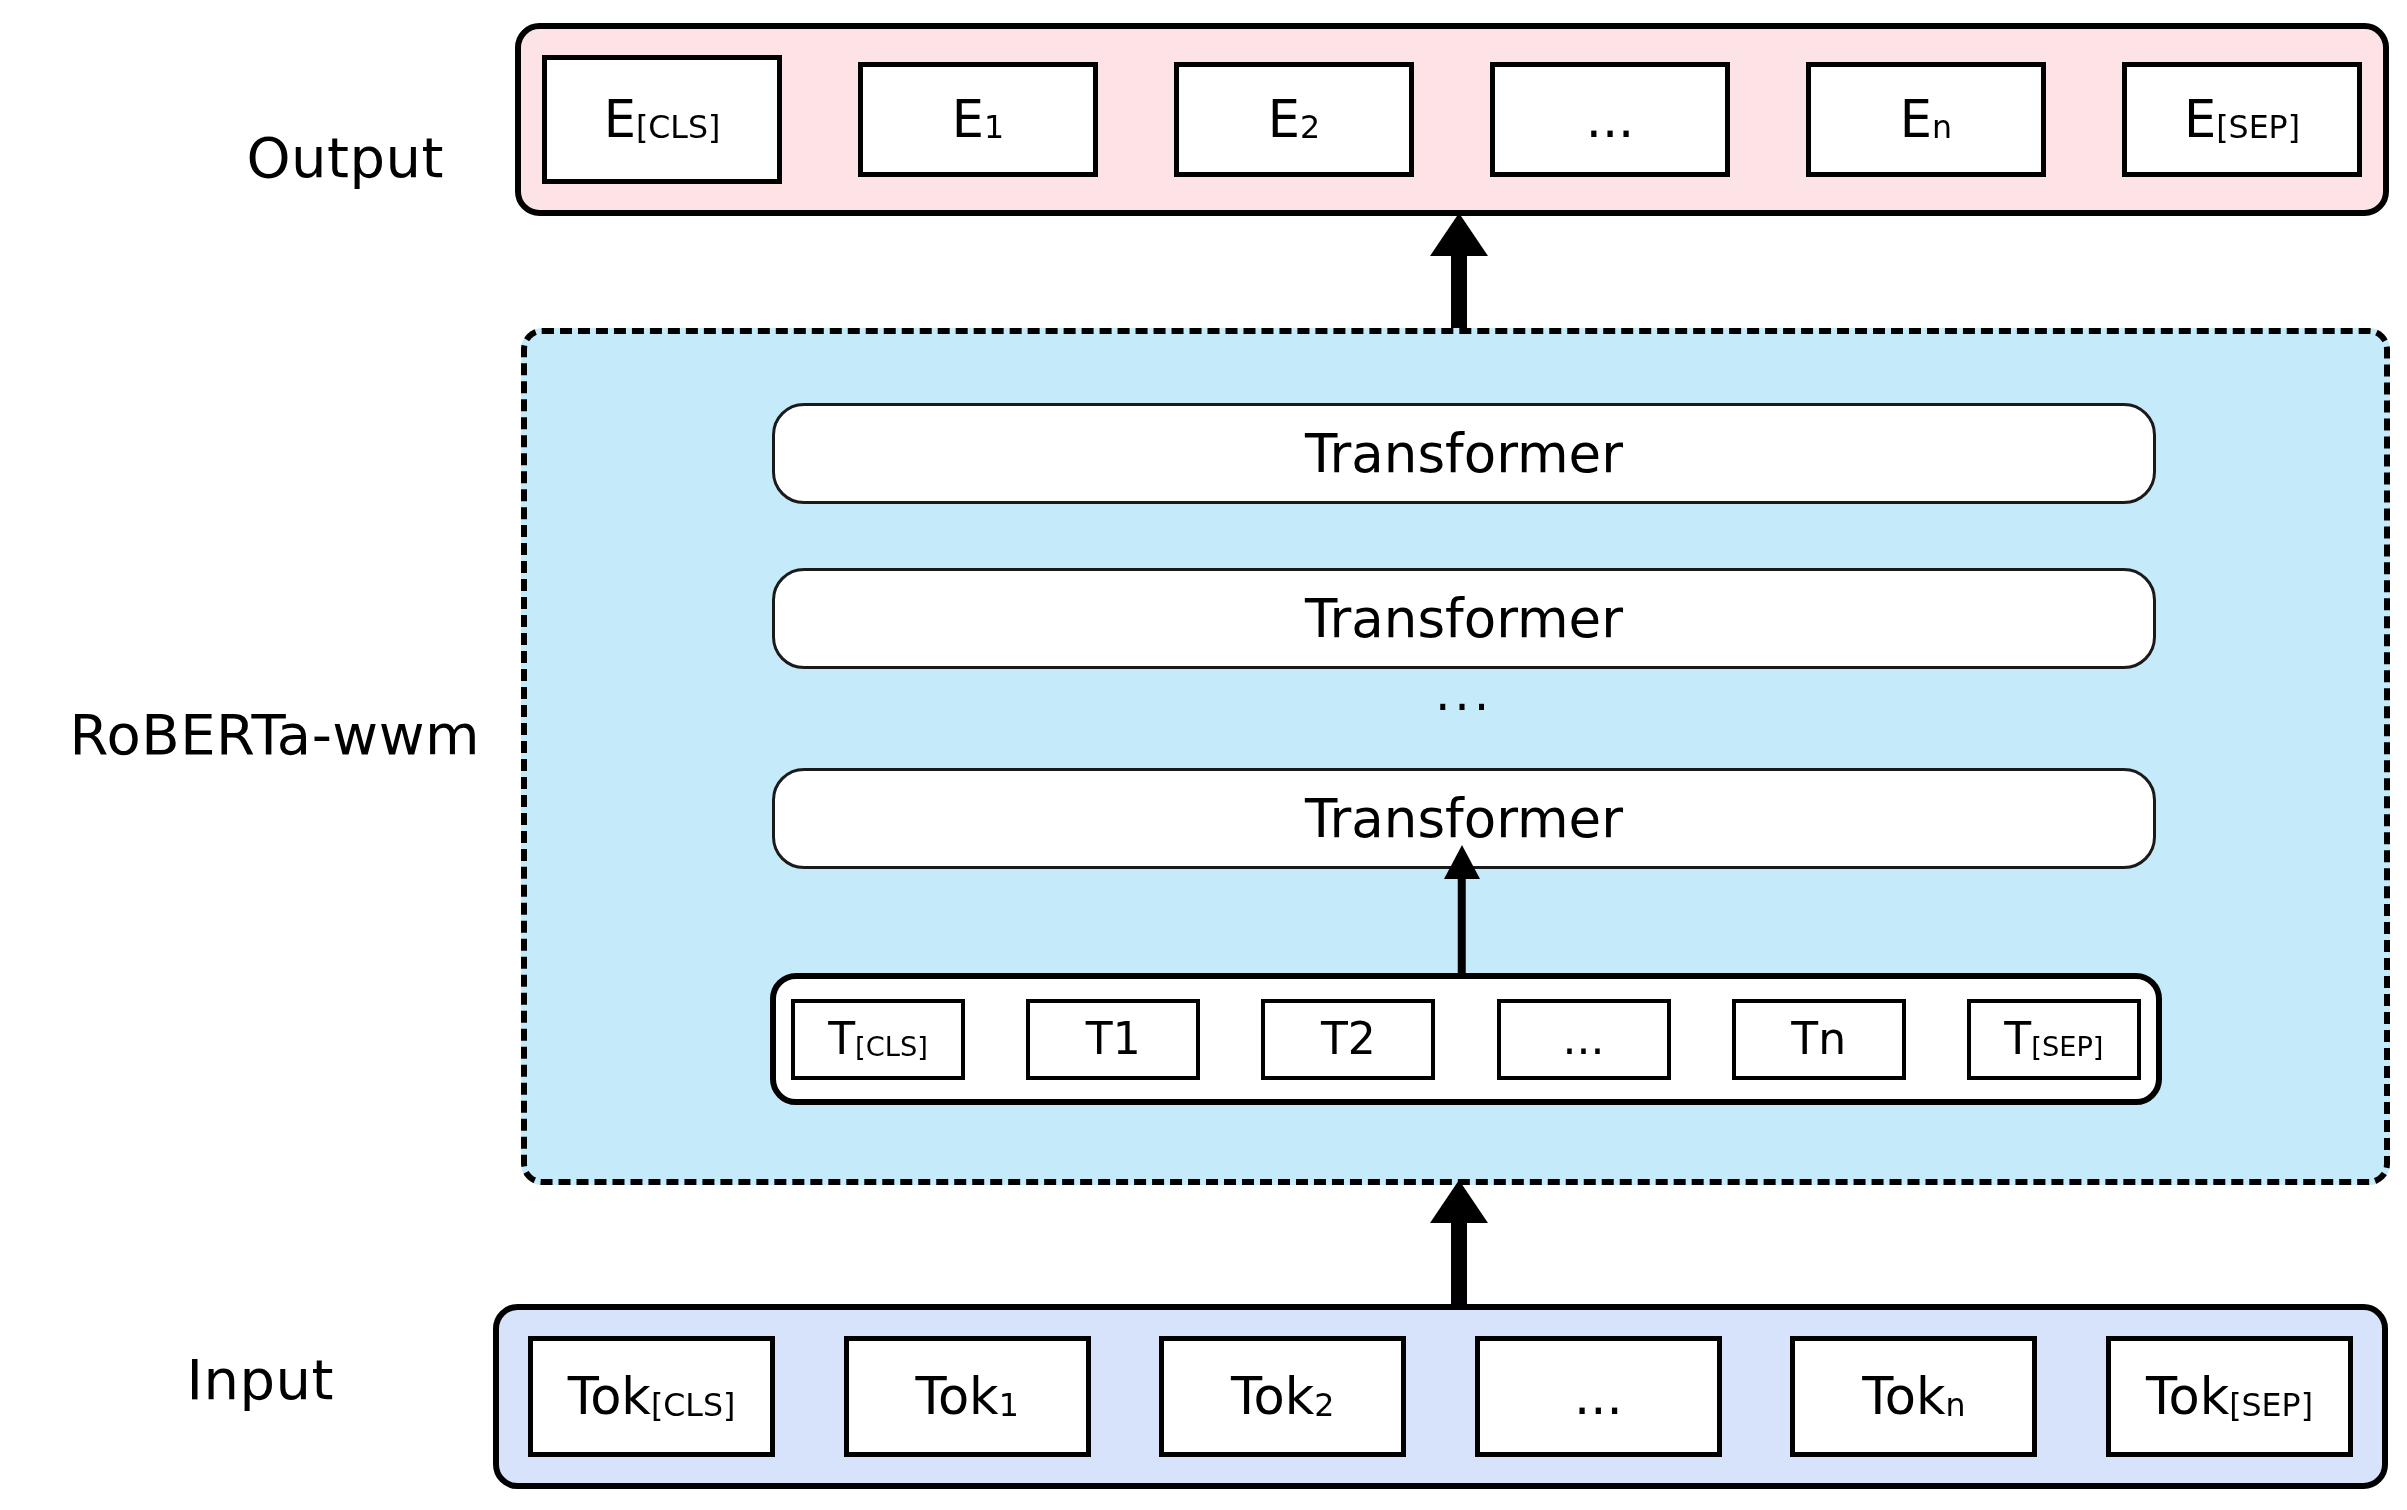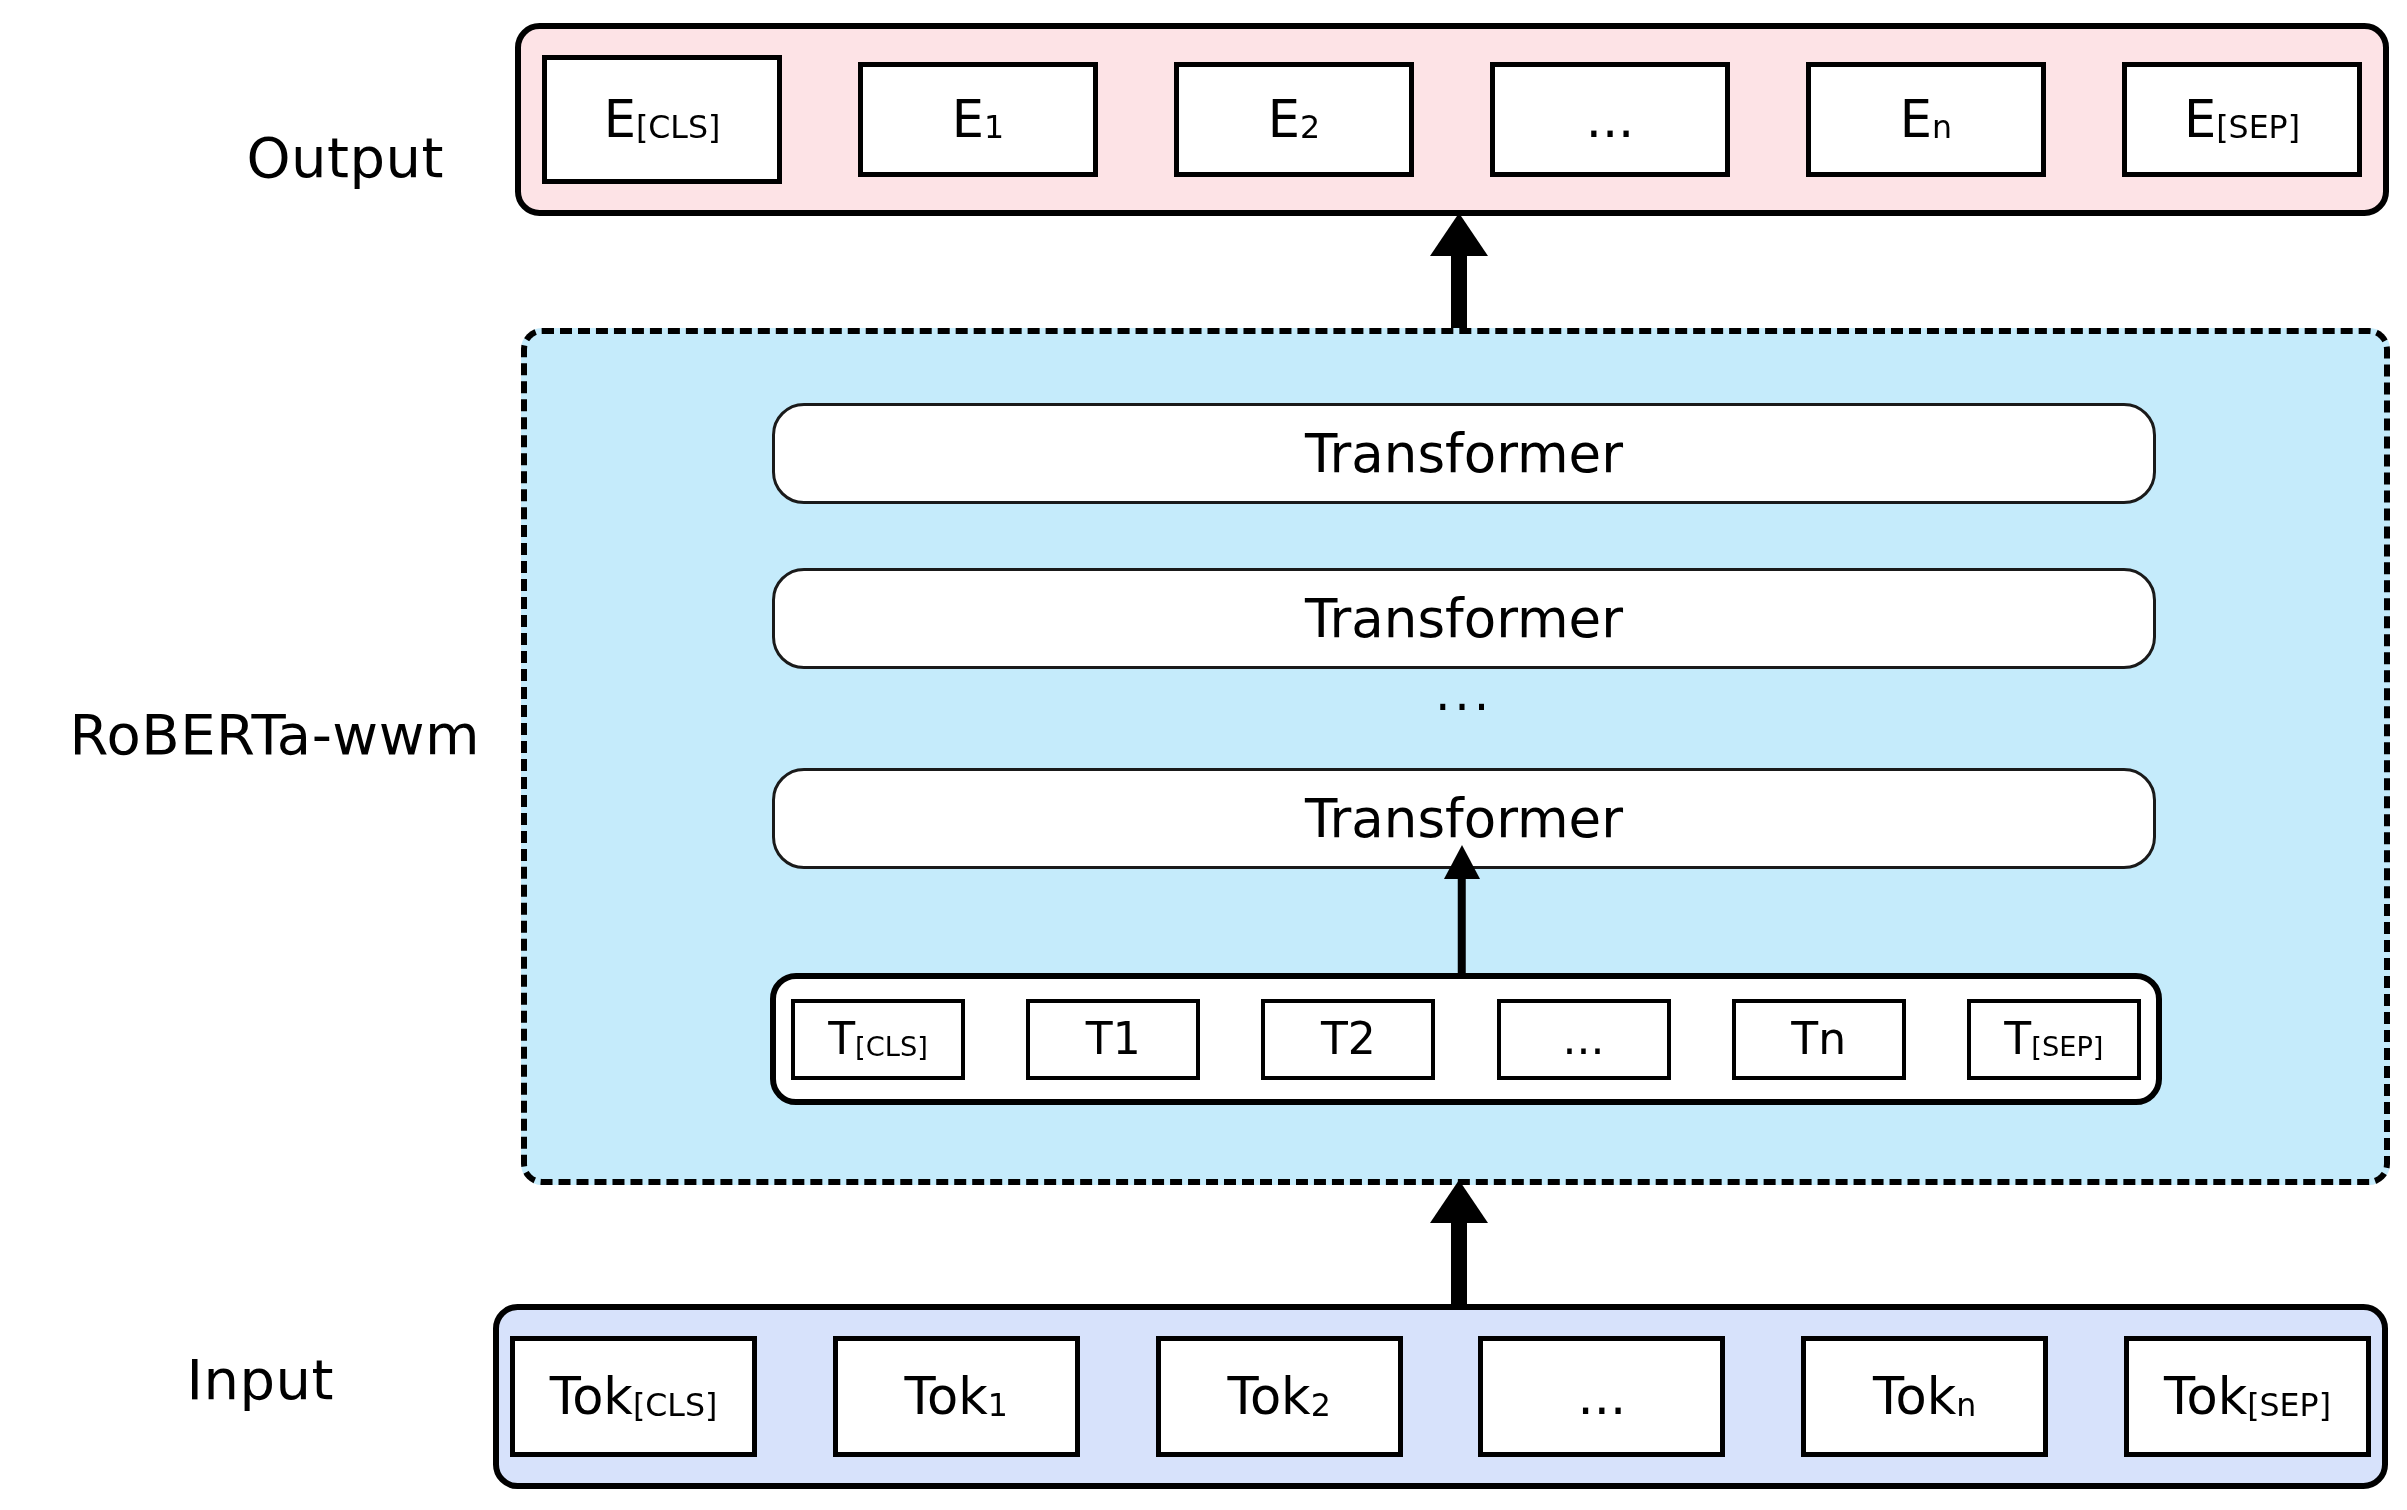--- a/index.html
+++ b/index.html
@@ -55,21 +55,21 @@
 
   
   #input-band {
     left: 493px;
     top: 1304px;
     width: 1895px;
     height: 185px;
     background: #d7e2fb;
     border: 6.6px solid #000000;
     border-radius: 24.5px;
-    padding: 0 11px;
+    padding: 0 29px;
   }
 
   
   .tokrow {
     display: flex;
     width: 100%;
     justify-content: space-between;
     align-items: center;
   }
   .cell {

